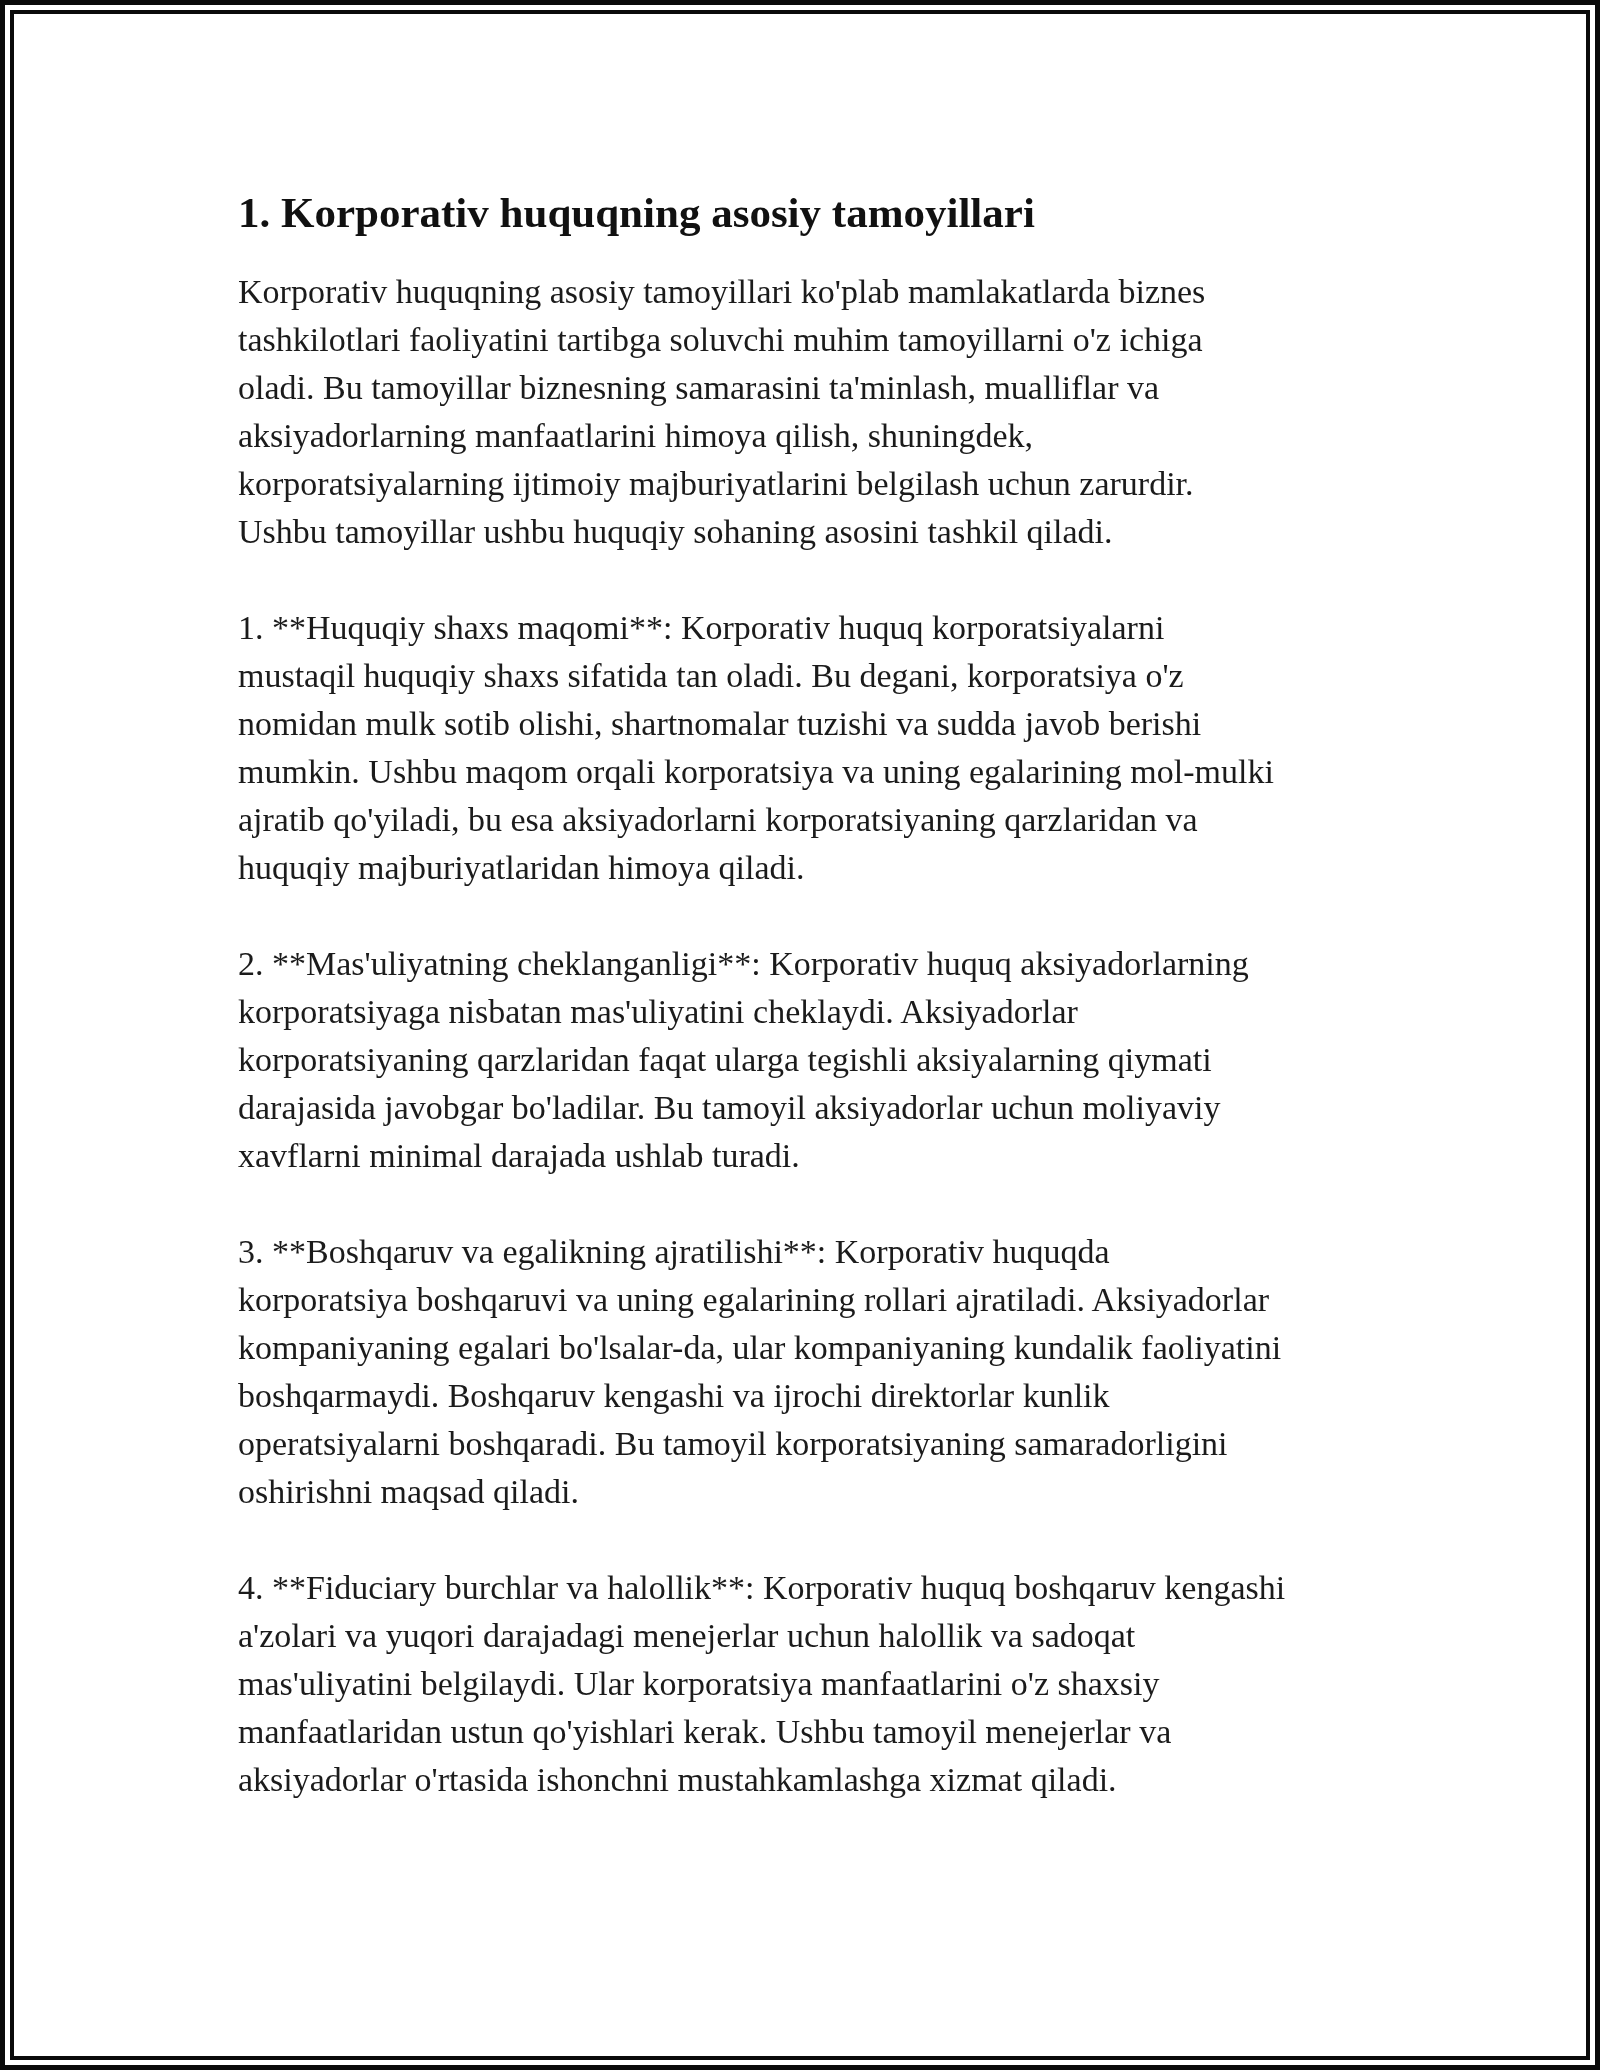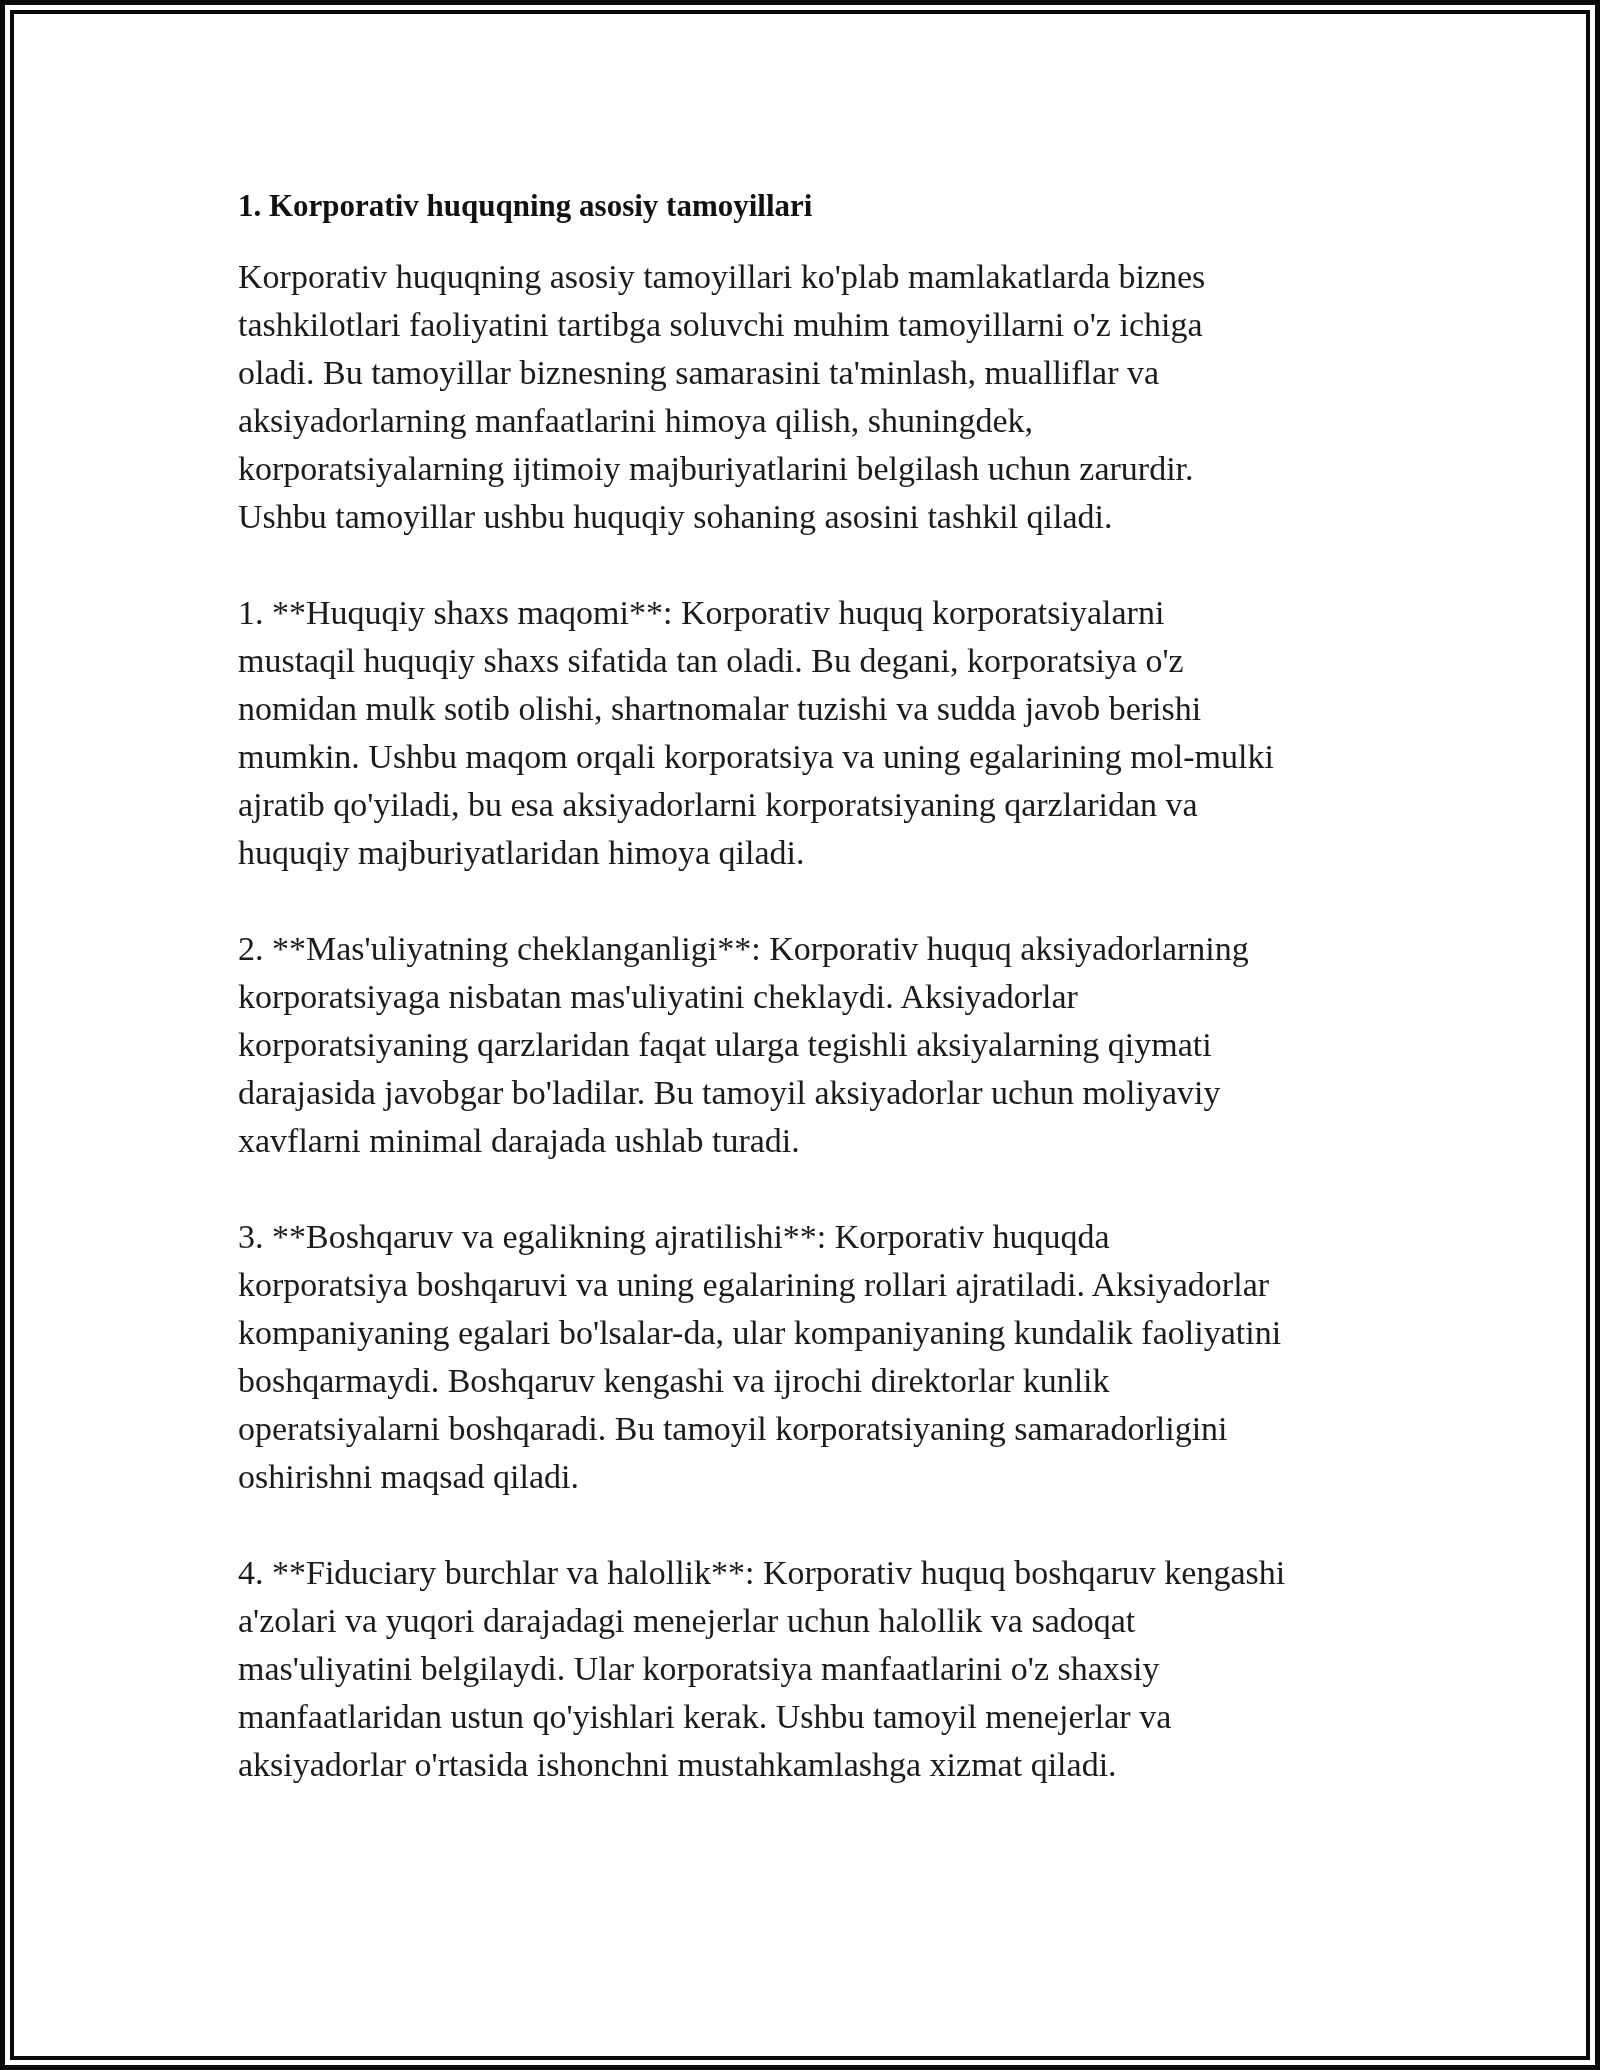--- a/index.html
+++ b/index.html
@@ -34,21 +34,21 @@
   .page {
     box-sizing: border-box;
     width: 100%;
     height: 100%;
     padding: 173px 60px 0 224px;
     color: #1b1b1b;
   }
   .doc-title {
     margin: 0 0 29px 0;
     font-weight: 700;
-    font-size: 31px;
+    font-size: 43px;
     line-height: 1.2;
     color: #111111;
     white-space: pre;
     font-family: Liberation Serif, serif;
   }
   .para {
     margin: 8px 0 48px 0;
     font-size: 34px;
     line-height: 48px;
     white-space: pre;

